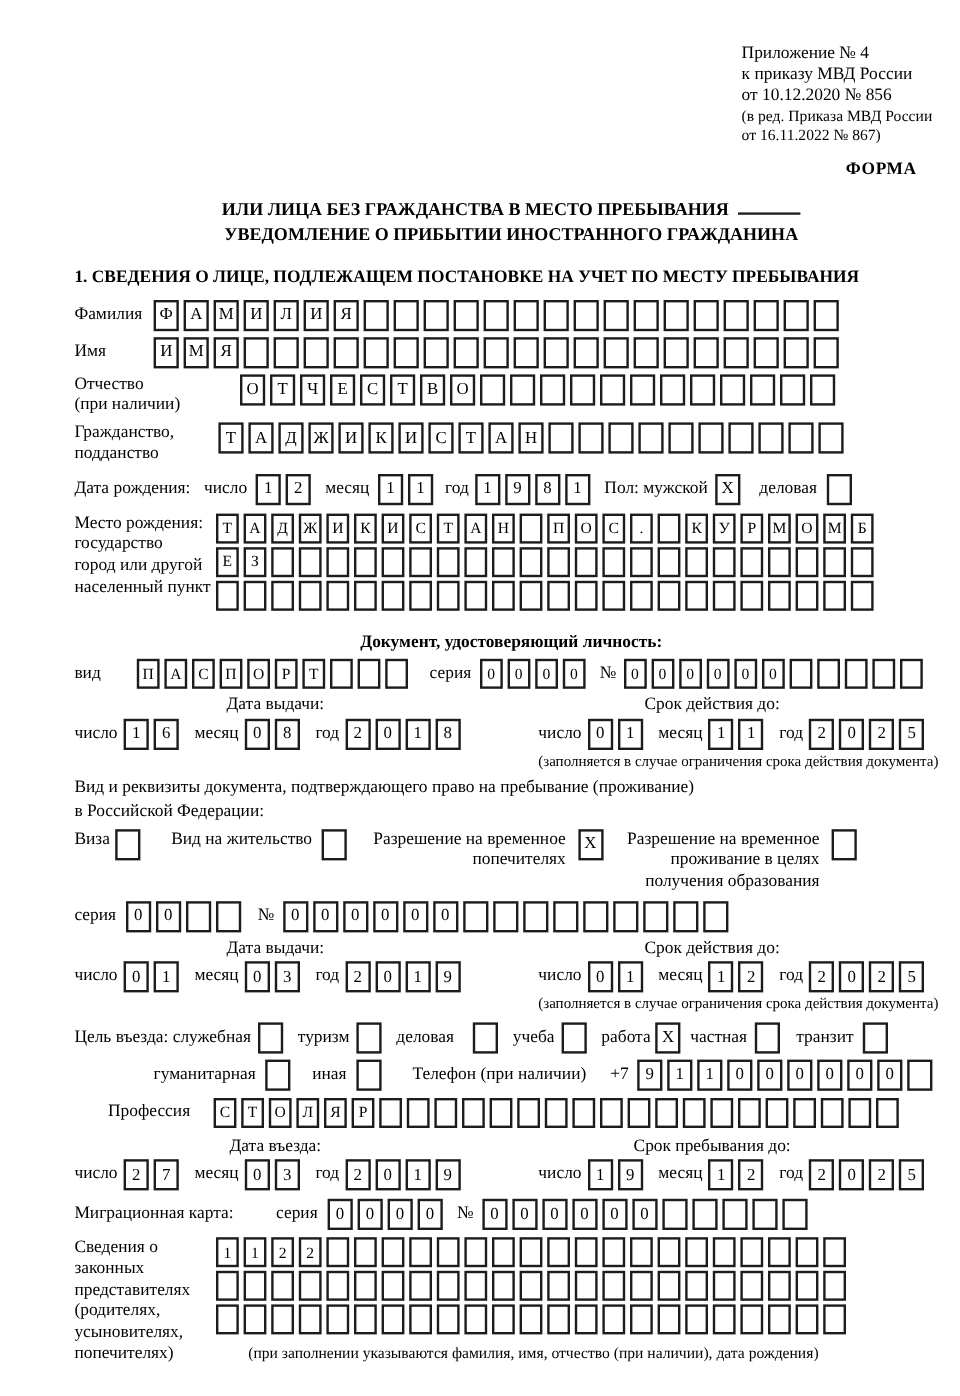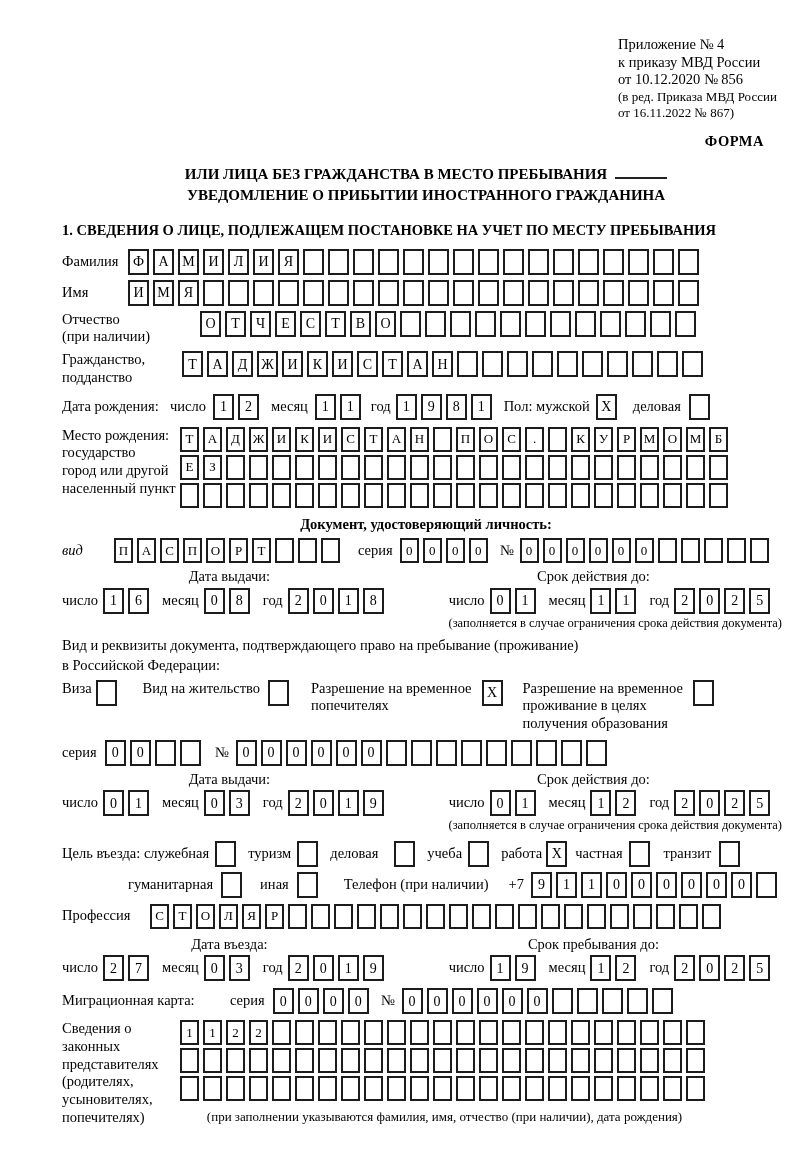--- a/index.html
+++ b/index.html
@@ -22,29 +22,29 @@
   .row.top{align-items:flex-start;}
   .lbl{flex:0 0 auto;}
   .cells{display:flex;flex:0 0 auto;}
   .cell{
     width:17px;height:22px;border:2px solid #1c1c1c;margin-right:4px;
     display:inline-flex;align-items:center;justify-content:center;
     font-size:14px;flex:0 0 auto;background:#fff;
   }
   .sm .cell{width:15px;height:21px;margin-right:4px;font-size:13px;}
   .stack{display:flex;flex-direction:column;gap:3px;}
-  .center-bold{text-align:center;font-weight:bold;margin-top:8px;}
+  .center-bold{text-align:center;font-weight:bold;margin-top:18px;}
   .two-col{display:flex;margin-top:5px;}
   .two-col .c1{width:46%;text-align:center;}
   .two-col .c2{width:54%;text-align:center;}
   .dategrp{display:flex;align-items:center;}
   .dategrp .t{margin-right:5px;}
   .dategrp .cells{margin-right:9px;}
   .note-right{font-size:12.5px;text-align:right;padding-right:8px;margin-top:2px;}
-  .cb-label{text-align:left;}
+  .cb-label{text-align:right;}
   .rep-note{font-size:13px;margin-top:5px;text-align:center;}
 </style>
 </head>
 <body>
 
 <div class="page">
 
   <div class="appendix">
     <div>Приложение № 4</div>
     <div>к приказу МВД России</div>
@@ -293,21 +293,21 @@
           <span class="cell"></span>
           <span class="cell"></span>
           <span class="cell"></span>
         </span>
     </span>
   </div>
 
   <div class="center-bold">Документ, удостоверяющий личность:</div>
 
   <div class="row">
-    <span class="lbl" style="width:52px;font-style:italic;">вид</span>
+    <span class="lbl" style="width:52px;">вид</span>
     <span class="cells sm" style="margin-right:14px;">
         <span class="cell">П</span>
         <span class="cell">А</span>
         <span class="cell">С</span>
         <span class="cell">П</span>
         <span class="cell">О</span>
         <span class="cell">Р</span>
         <span class="cell">Т</span>
         <span class="cell"></span>
         <span class="cell"></span>
@@ -537,21 +537,21 @@
         <span class="cell">0</span>
         <span class="cell">0</span>
         <span class="cell">0</span>
         <span class="cell">0</span>
         <span class="cell">0</span>
         <span class="cell">0</span>
         <span class="cell"></span>
       </span>
   </div>
 
-  <div class="row" style="margin-top:6px;">
+  <div class="row" style="margin-top:6px;margin-left:28px;">
     <span class="lbl" style="width:88px;">Профессия</span>
     <span class="cells sm">
         <span class="cell">С</span>
         <span class="cell">Т</span>
         <span class="cell">О</span>
         <span class="cell">Л</span>
         <span class="cell">Я</span>
         <span class="cell">Р</span>
         <span class="cell"></span>
         <span class="cell"></span>

